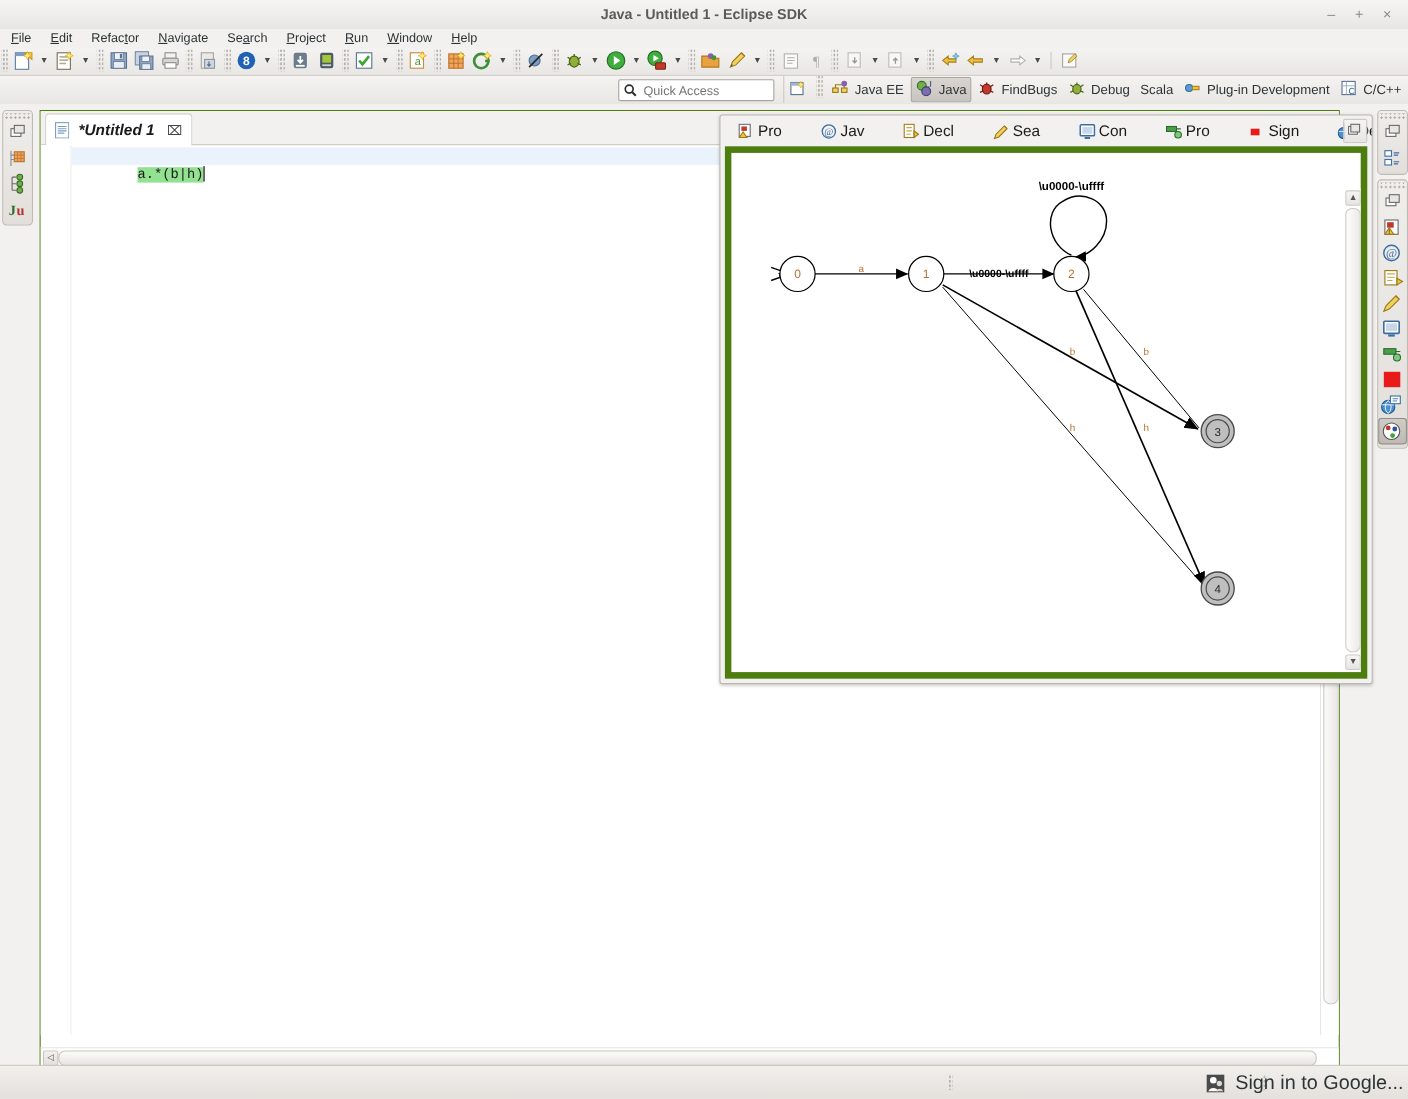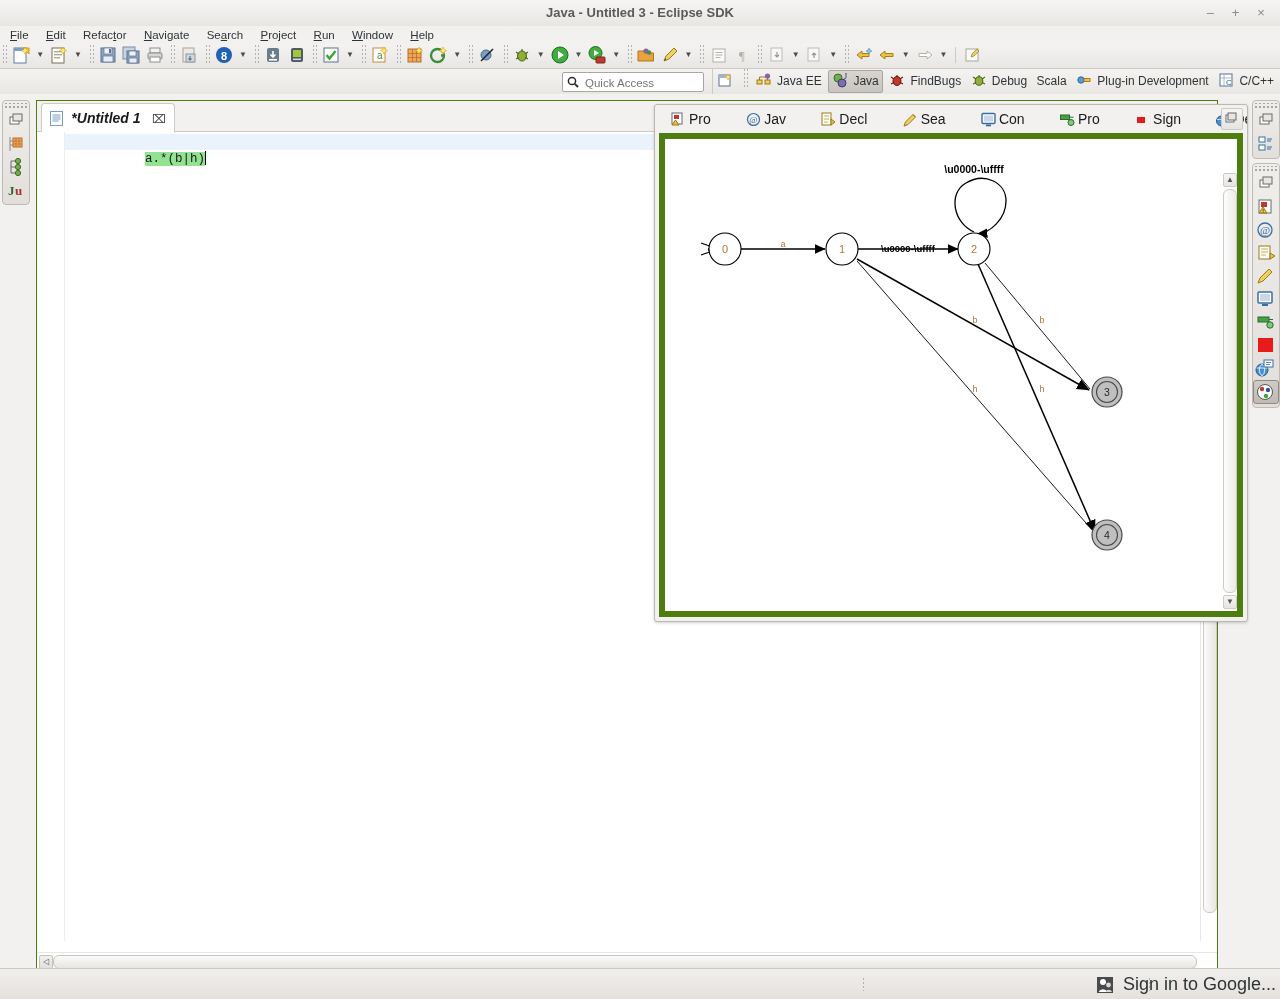--- a/index.html
+++ b/index.html
@@ -105,21 +105,20 @@
   .etab .eclose{display:inline-block;margin-left:8px;font-size:12px;color:#444;cursor:pointer;}
   .gutter{position:absolute;left:0;top:31px;width:27px;bottom:28px;background:#fff;border-right:1px solid #ededed;}
   .codeline{
     position:absolute;left:28px;top:33px;right:24px;height:16px;
     background:#eaf2fb;
   }
   .codetext{
     position:absolute;left:0;top:0;height:24px;line-height:16px;
     font-family:"Liberation Mono",monospace;font-size:12.5px;color:#1a1a1a;
     white-space:pre;
-    margin-left:20px;
   }
   .codetext .sel{background:#92e292;}
   .caret{position:absolute;width:1px;height:14px;background:#000;top:1px;}
   .hsb{
     position:absolute;left:0;bottom:0;width:100%;height:16px;background:#fff;border-top:1px solid #e6e6e6;
   }
   .hsb .larrow{position:absolute;left:2px;top:2px;width:12px;height:12px;
     background:linear-gradient(#f2f1f0,#e2dfdb);border:1px solid #c8c3bd;border-radius:2px;
     font-size:8px;line-height:11px;text-align:center;color:#555;}
   .hsb .thumb{position:absolute;left:16px;top:2px;right:20px;height:12px;
@@ -175,21 +174,21 @@
 
   .mainbg{position:absolute;left:0;top:94px;width:1280px;height:875px;background:#f2f1f0;}
   svg{display:block;}
 </style>
 </head>
 <body>
 
 <div class="app">
 
   <div class="titlebar">
-    <div class="title-text">Java - Untitled 3 - Eclipse SDK</div>
+    <div class="title-text">Java - Untitled 1 - Eclipse SDK</div>
     <div class="wbtns">
       <span class="wbtn">–</span>
       <span class="wbtn">+</span>
       <span class="wbtn">×</span>
     </div>
   </div>
 
   <div class="menubar">
     <span class="menu-item"><u>F</u><span>ile</span></span>
     <span class="menu-item"><u>E</u>dit</span>

